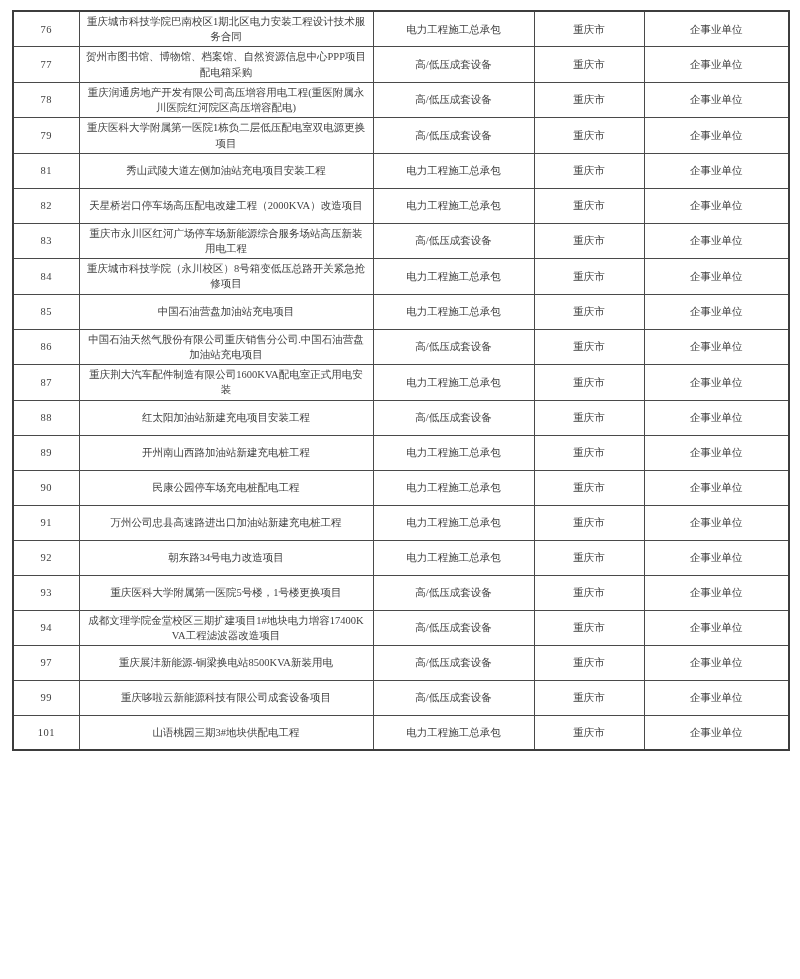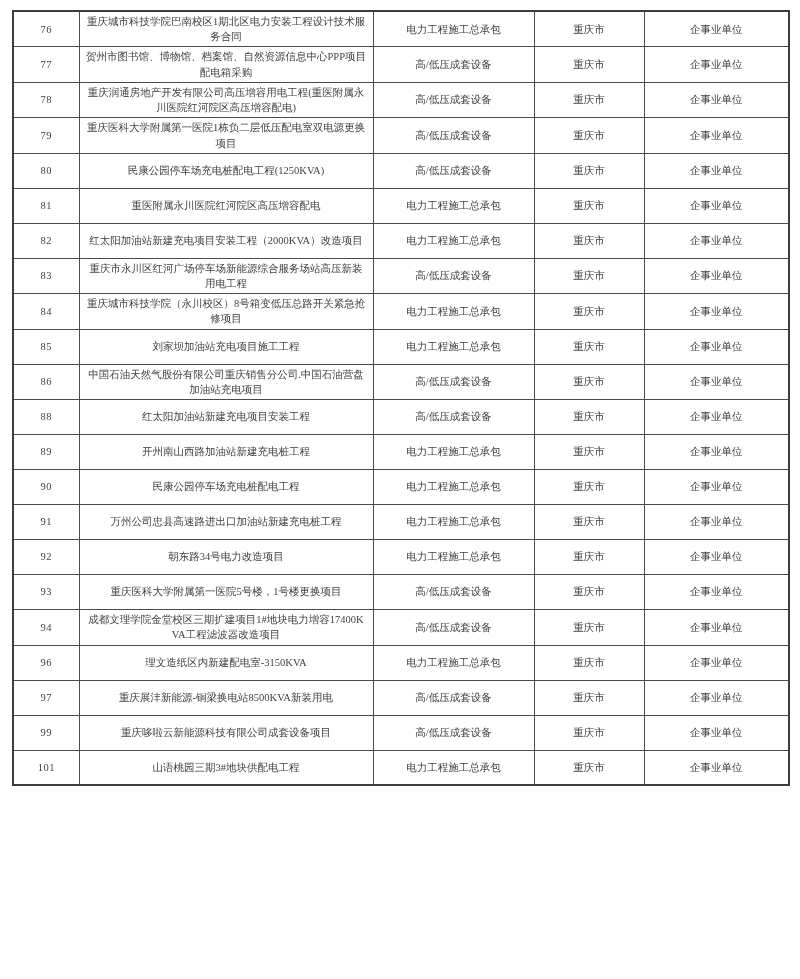--- a/index.html
+++ b/index.html
@@ -78,69 +78,69 @@
           <td class="col-unit">企事业单位</td>
         </tr>
         <tr>
           <td class="col-no">79</td>
           <td class="col-project">重庆医科大学附属第一医院1栋负二层低压配电室双电源更换项目</td>
           <td class="col-category">高/低压成套设备</td>
           <td class="col-city">重庆市</td>
           <td class="col-unit">企事业单位</td>
         </tr>
         <tr>
-          <td class="col-no">80</td>
-          <td class="col-project">民康公园停车场充电桩配电工程(1250KVA)</td>
-          <td class="col-category">高/低压成套设备</td>
-          <td class="col-city">重庆市</td>
-          <td class="col-unit">企事业单位</td>
-        </tr>
-        <tr>
           <td class="col-no">81</td>
-          <td class="col-project">重医附属永川医院红河院区高压增容配电</td>
+          <td class="col-project">秀山武陵大道左侧加油站充电项目安装工程</td>
           <td class="col-category">电力工程施工总承包</td>
           <td class="col-city">重庆市</td>
           <td class="col-unit">企事业单位</td>
         </tr>
         <tr>
           <td class="col-no">82</td>
-          <td class="col-project">红太阳加油站新建充电项目安装工程（2000KVA）改造项目</td>
+          <td class="col-project">天星桥岩口停车场高压配电改建工程（2000KVA）改造项目</td>
           <td class="col-category">电力工程施工总承包</td>
           <td class="col-city">重庆市</td>
           <td class="col-unit">企事业单位</td>
         </tr>
         <tr>
           <td class="col-no">83</td>
           <td class="col-project">重庆市永川区红河广场停车场新能源综合服务场站高压新装用电工程</td>
           <td class="col-category">高/低压成套设备</td>
           <td class="col-city">重庆市</td>
           <td class="col-unit">企事业单位</td>
         </tr>
         <tr>
           <td class="col-no">84</td>
           <td class="col-project">重庆城市科技学院（永川校区）8号箱变低压总路开关紧急抢修项目</td>
           <td class="col-category">电力工程施工总承包</td>
           <td class="col-city">重庆市</td>
           <td class="col-unit">企事业单位</td>
         </tr>
         <tr>
           <td class="col-no">85</td>
-          <td class="col-project">刘家坝加油站充电项目施工工程</td>
+          <td class="col-project">中国石油营盘加油站充电项目</td>
           <td class="col-category">电力工程施工总承包</td>
           <td class="col-city">重庆市</td>
           <td class="col-unit">企事业单位</td>
         </tr>
         <tr>
           <td class="col-no">86</td>
           <td class="col-project">中国石油天然气股份有限公司重庆销售分公司.中国石油营盘加油站充电项目</td>
           <td class="col-category">高/低压成套设备</td>
           <td class="col-city">重庆市</td>
           <td class="col-unit">企事业单位</td>
         </tr>
         <tr>
+          <td class="col-no">87</td>
+          <td class="col-project">重庆荆大汽车配件制造有限公司1600KVA配电室正式用电安装</td>
+          <td class="col-category">电力工程施工总承包</td>
+          <td class="col-city">重庆市</td>
+          <td class="col-unit">企事业单位</td>
+        </tr>
+        <tr>
           <td class="col-no">88</td>
           <td class="col-project">红太阳加油站新建充电项目安装工程</td>
           <td class="col-category">高/低压成套设备</td>
           <td class="col-city">重庆市</td>
           <td class="col-unit">企事业单位</td>
         </tr>
         <tr>
           <td class="col-no">89</td>
           <td class="col-project">开州南山西路加油站新建充电桩工程</td>
           <td class="col-category">电力工程施工总承包</td>
@@ -172,27 +172,20 @@
           <td class="col-no">93</td>
           <td class="col-project">重庆医科大学附属第一医院5号楼，1号楼更换项目</td>
           <td class="col-category">高/低压成套设备</td>
           <td class="col-city">重庆市</td>
           <td class="col-unit">企事业单位</td>
         </tr>
         <tr>
           <td class="col-no">94</td>
           <td class="col-project">成都文理学院金堂校区三期扩建项目1#地块电力增容17400KVA工程滤波器改造项目</td>
           <td class="col-category">高/低压成套设备</td>
-          <td class="col-city">重庆市</td>
-          <td class="col-unit">企事业单位</td>
-        </tr>
-        <tr>
-          <td class="col-no">96</td>
-          <td class="col-project">理文造纸区内新建配电室-3150KVA</td>
-          <td class="col-category">电力工程施工总承包</td>
           <td class="col-city">重庆市</td>
           <td class="col-unit">企事业单位</td>
         </tr>
         <tr>
           <td class="col-no">97</td>
           <td class="col-project">重庆展沣新能源-铜梁换电站8500KVA新装用电</td>
           <td class="col-category">高/低压成套设备</td>
           <td class="col-city">重庆市</td>
           <td class="col-unit">企事业单位</td>
         </tr>

